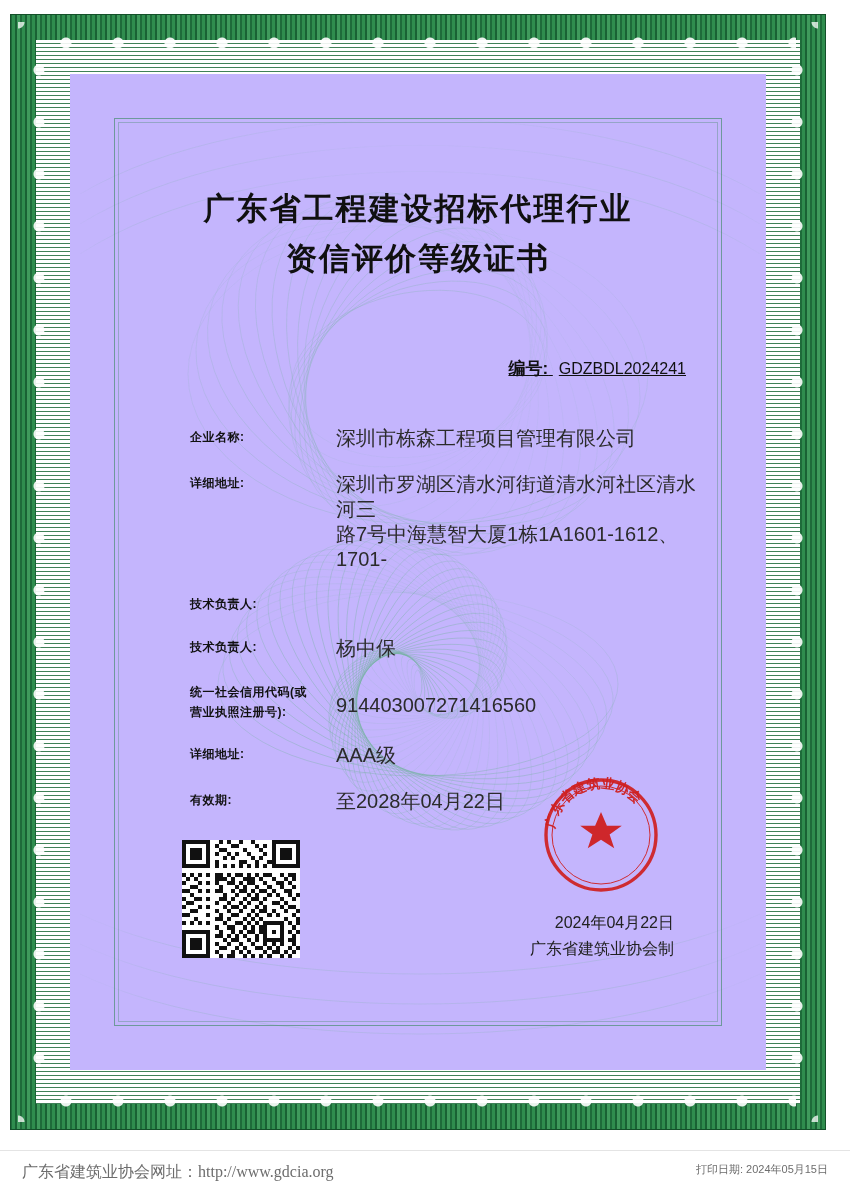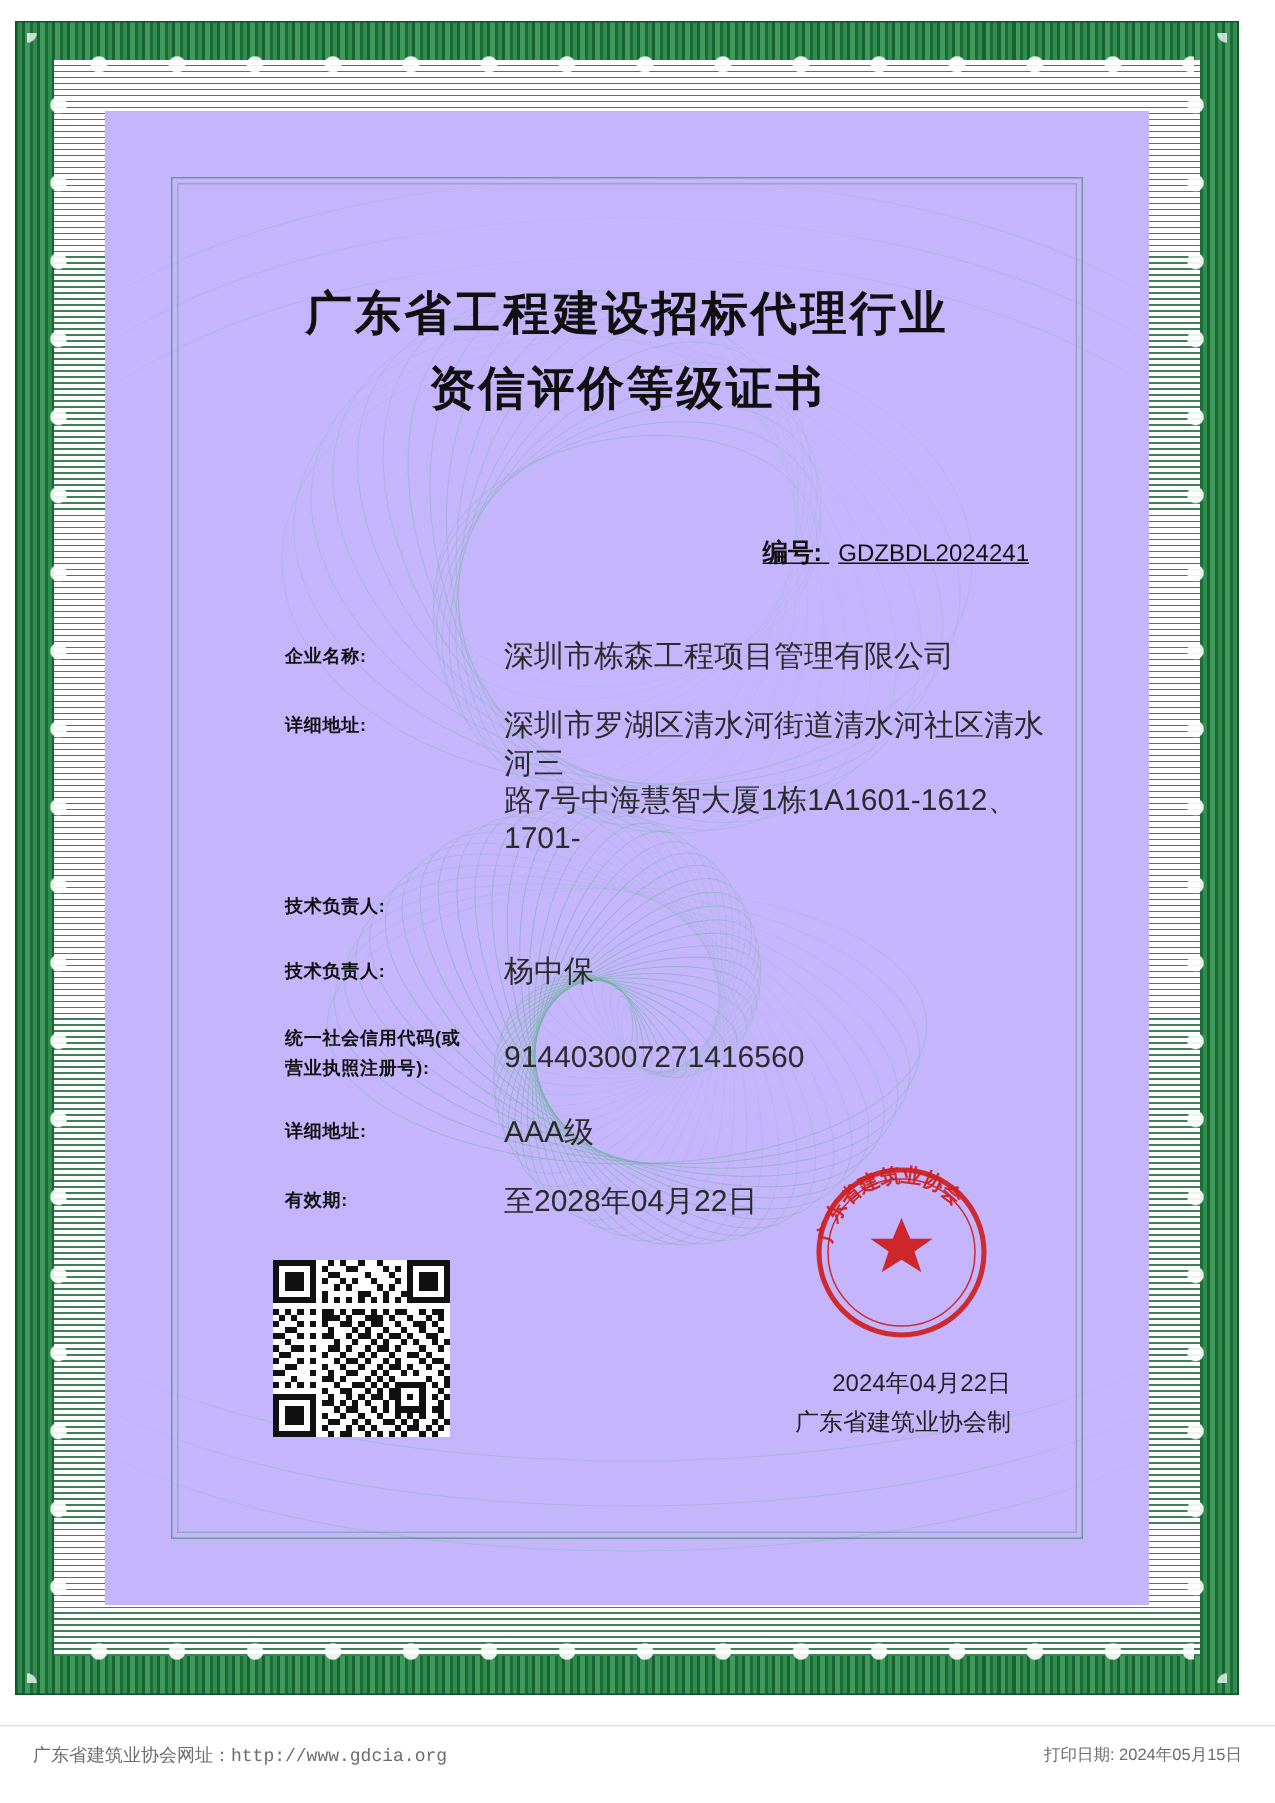--- a/index.html
+++ b/index.html
@@ -136,22 +136,22 @@
   .seal svg{display:block;}
 
   .sign{
     position:absolute;right:92px;bottom:108px;text-align:right;
     font-size:16px;color:#222;line-height:26px;
   }
 
   
   .footer-left{
     position:absolute;left:22px;top:1162px;
-    font-size:12px;color:#6d6d6d;
-    font-family:Liberation Mono, monospace;
+    font-size:16px;color:#6d6d6d;
+    font-family:Liberation Serif, serif;
   }
   .footer-right{
     position:absolute;right:22px;top:1162px;
     font-size:11px;color:#6d6d6d;
   }
   .footer-rule{
     position:absolute;left:0;right:0;top:1150px;height:1px;background:#e4e4e4;
   }
 </style>
 </head>

